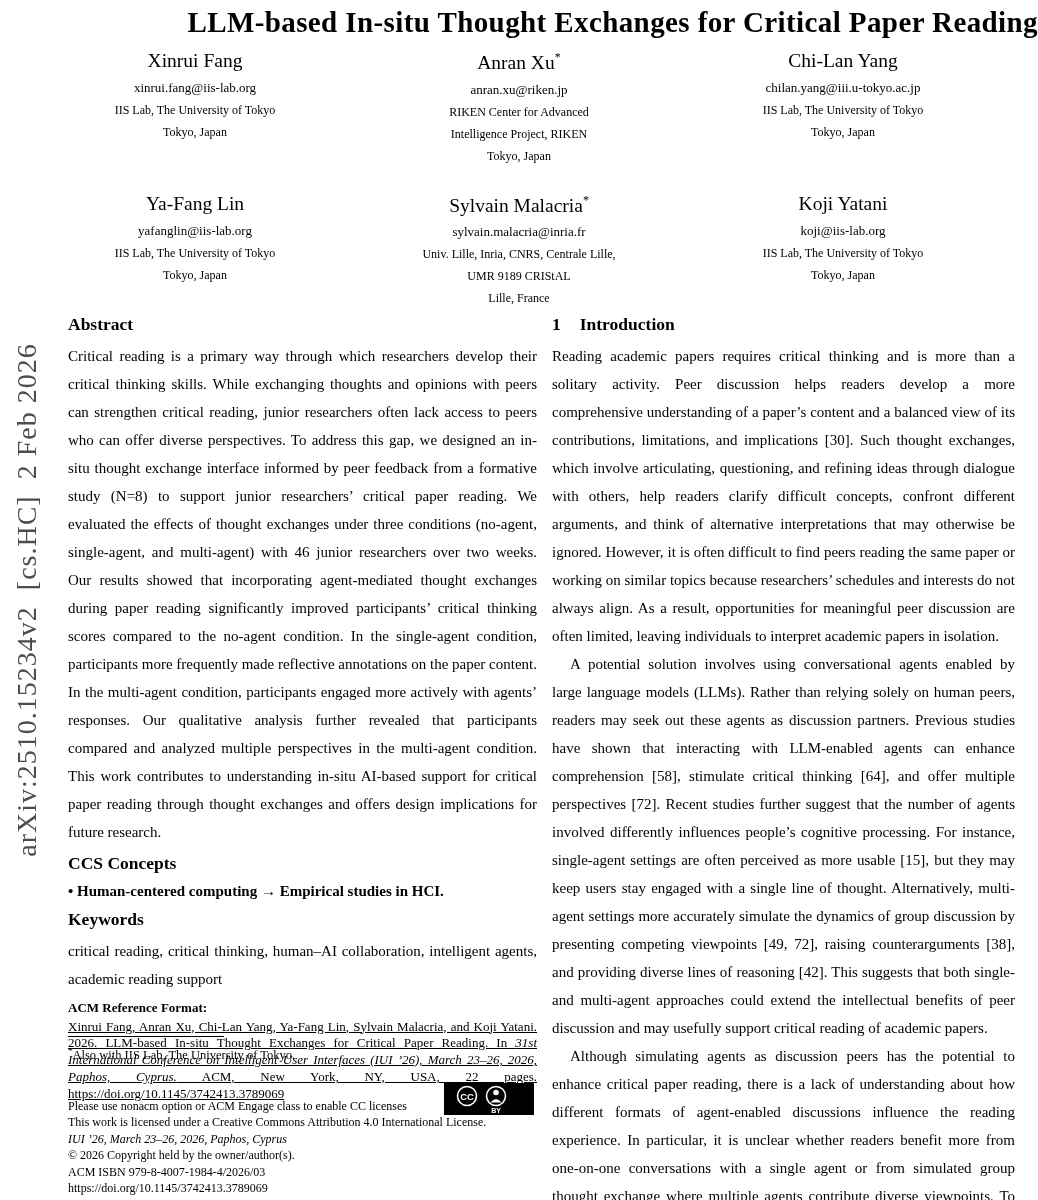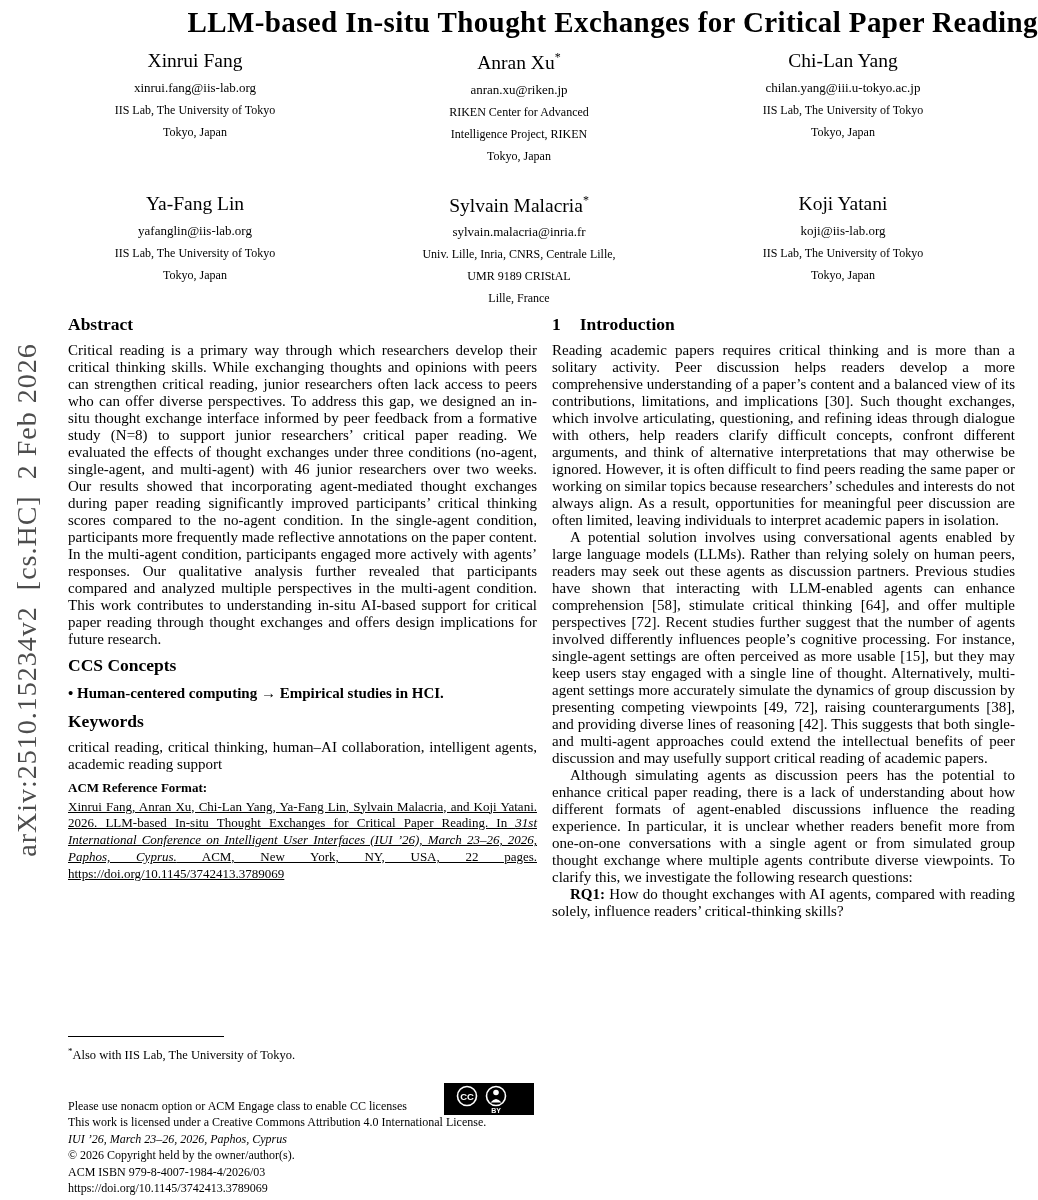--- a/index.html
+++ b/index.html
@@ -37,21 +37,21 @@
   .author-email { font-size:13px; line-height:22px; }
   .author-affil { font-size:12px; line-height:22px; white-space:pre-line; }
 
   
   .col { position:absolute; top:314px; }
   .col-left  { left:68px;  width:469px; }
   .col-right { left:552px; width:463px; }
 
   .sec-heading { font-size:17.5px; font-weight:bold; margin-bottom:7px; }
   .sec-heading .sec-num { display:inline-block; margin-right:19px; }
-  .body-text { font-size:15px; line-height:17px; text-align:justify; }
+  .body-text { font-size:15px; line-height:28px; text-align:justify; }
   .body-text.indent { text-indent:18px; }
   .mt { margin-top:7px; }
 
   .ccs-line { font-size:15px; line-height:20.5px; }
   .ccs-line b { font-weight:bold; }
 
   .ref-heading { font-size:13px; font-weight:bold; margin-bottom:3px; }
   .ref-text { font-size:13px; line-height:16.8px; text-align:justify;text-decoration:underline; }
   .ref-text i { font-style:italic; }
 

